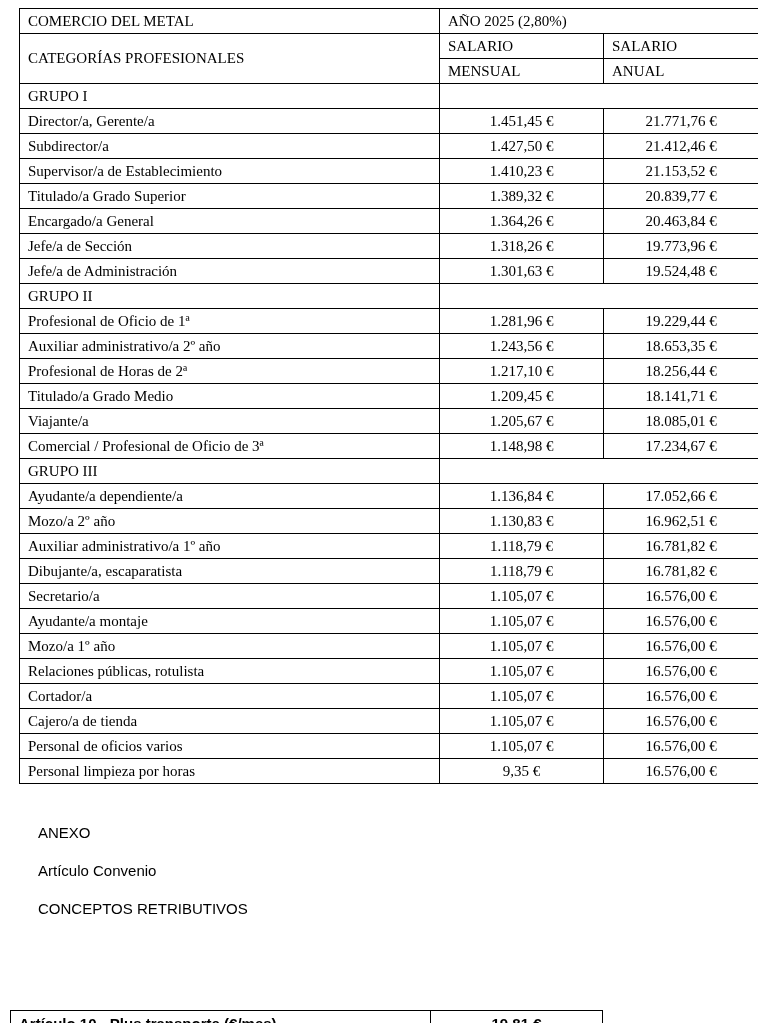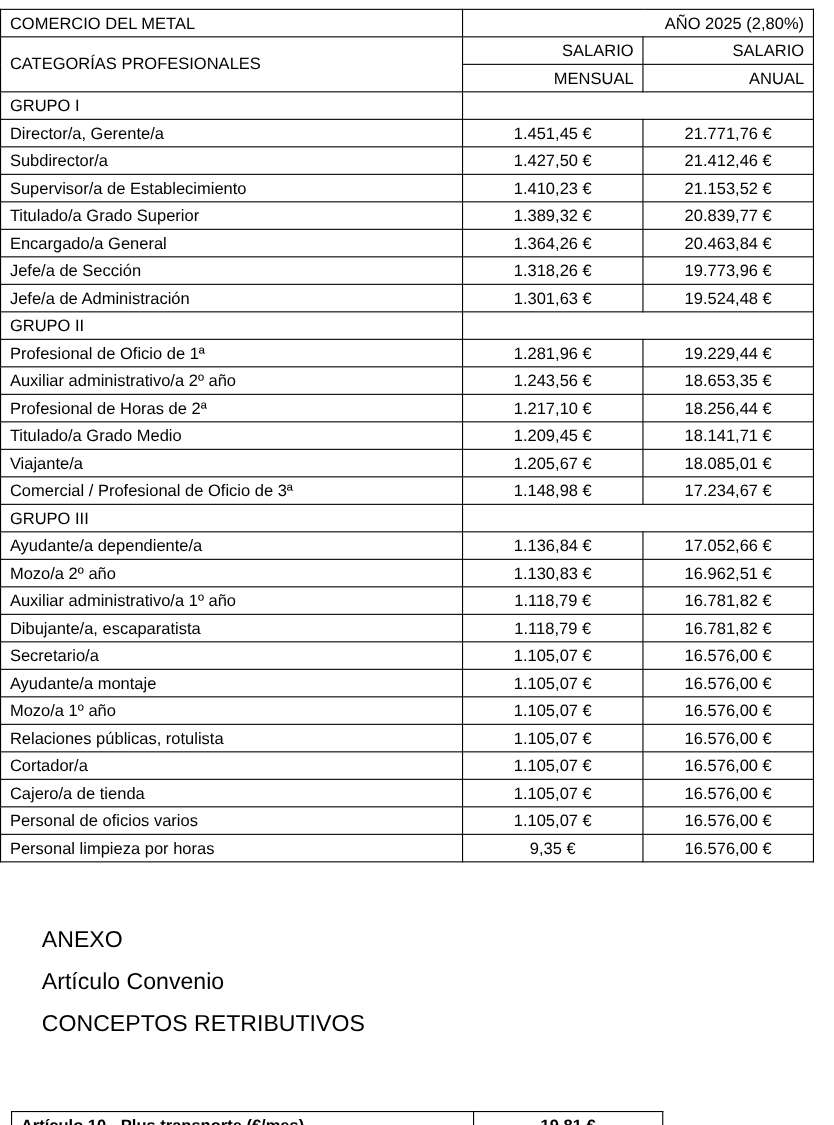--- a/index.html
+++ b/index.html
@@ -8,39 +8,40 @@
     width: 758px; height: 1023px;
     background: #ffffff;
     font-family: "Liberation Sans", sans-serif;
     color: #000000;
   }
   .page { position: relative; width: 758px; height: 1023px; overflow: hidden; }
 
   table { border-collapse: collapse; table-layout: fixed; }
 
   .salary-table {
-    position: absolute; left: 0; top: 8px;
+    position: absolute; left: 19px; top: 8px;
     width: 739px;
+    font-family: Liberation Serif, serif;
   }
   .salary-table td {
     border: 1.5px solid #000000;
     font-size: 15px;
     height: 25px;
     padding: 0 8px;
     overflow: hidden;
     white-space: nowrap;
     vertical-align: middle;
   }
   td.cat    { text-align: left; }
   td.val    { text-align: center; }
-  td.center { text-align: right; }
+  td.center { text-align: left; }
 
   .annex-text {
-    position: absolute; left: 38px; top: 846px;
-    font-size: 21px; line-height: 17px;
+    position: absolute; left: 38px; top: 824px;
+    font-size: 15px; line-height: 17px;
   }
   .annex-text p { margin: 0 0 21px 0; }
 
   .annex-table {
     position: absolute; left: 10px; top: 1010px;
     width: 592px;
     font-weight: bold;
   }
   .annex-table td {
     border: 1.5px solid #000000;

